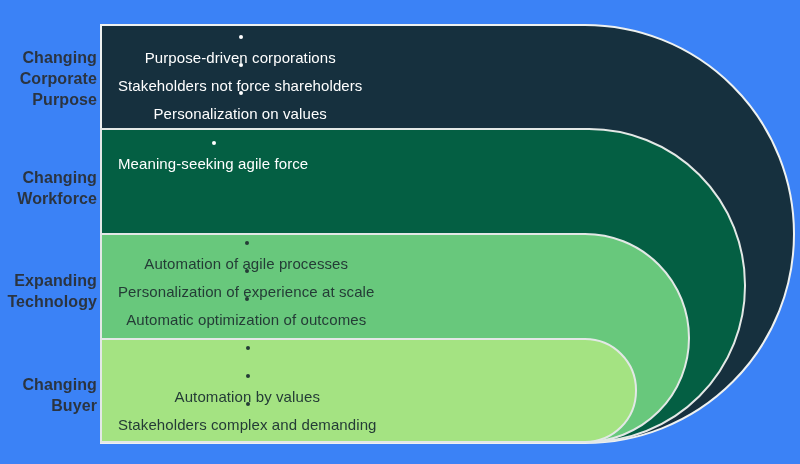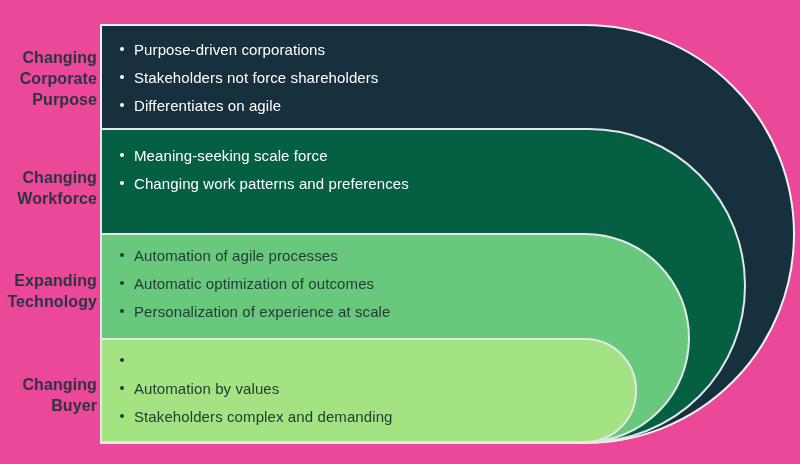--- a/index.html
+++ b/index.html
@@ -5,21 +5,21 @@
   html, body {
     margin: 0;
     padding: 0;
     background: #ffffff;
     font-family: "Liberation Sans", sans-serif;
   }
   .stage {
     position: relative;
     width: 800px;
     height: 464px;
-    background: #ec4899;
+    background: #3b82f6;
     overflow: hidden;
   }
   .shape {
     position: absolute;
     left: 100px;
     box-sizing: border-box;
     border: 2px solid #e3e8e6;
   }
   .shape.s0 { top: 24px;  height: 420px; width: 695px; border-radius: 0 210px 210px 0; z-index: 1; border-color:#eef1f0; }
   .shape.s1 { top: 128px; height: 315px; width: 646px; border-radius: 0 157px 157px 0; z-index: 2; }
@@ -55,20 +55,21 @@
   }
   .list0 { top: 35px; }
   .list1 { top: 141px; }
   .list2 { top: 241px; }
   .list3 { top: 346px; }
   ul.bullets li {
     height: 28px;
     display: flex;
     align-items: center;
     gap: 10px;
+    flex-direction: column;
   }
   .dot {
     width: 4px;
     height: 4px;
     border-radius: 50%;
     background: currentColor;
     flex: 0 0 auto;
     margin-left: 2px;
   }
 </style>
@@ -96,47 +97,43 @@
     <li>
         <span class="dot"></span>
         <span>Purpose-driven corporations</span>
       </li>
     <li>
         <span class="dot"></span>
         <span>Stakeholders not force shareholders</span>
       </li>
     <li>
         <span class="dot"></span>
-        <span>Differentiates on agile</span>
+        <span>Personalization on values</span>
       </li>
   </ul>
 
   <ul class="bullets list1" style="color: rgb(255, 255, 255);">
     <li>
         <span class="dot"></span>
-        <span>Meaning-seeking scale force</span>
-      </li>
-    <li>
-        <span class="dot"></span>
-        <span>Changing work patterns and preferences</span>
+        <span>Meaning-seeking agile force</span>
       </li>
   </ul>
 
   <ul class="bullets list2" style="color: rgb(36, 60, 54);">
     <li>
         <span class="dot"></span>
         <span>Automation of agile processes</span>
       </li>
     <li>
         <span class="dot"></span>
-        <span>Automatic optimization of outcomes</span>
+        <span>Personalization of experience at scale</span>
       </li>
     <li>
         <span class="dot"></span>
-        <span>Personalization of experience at scale</span>
+        <span>Automatic optimization of outcomes</span>
       </li>
   </ul>
 
   <ul class="bullets list3" style="color: rgb(36, 60, 54);">
     <li>
         <span class="dot"></span>
       </li>
     <li>
         <span class="dot"></span>
         <span>Automation by values</span>

